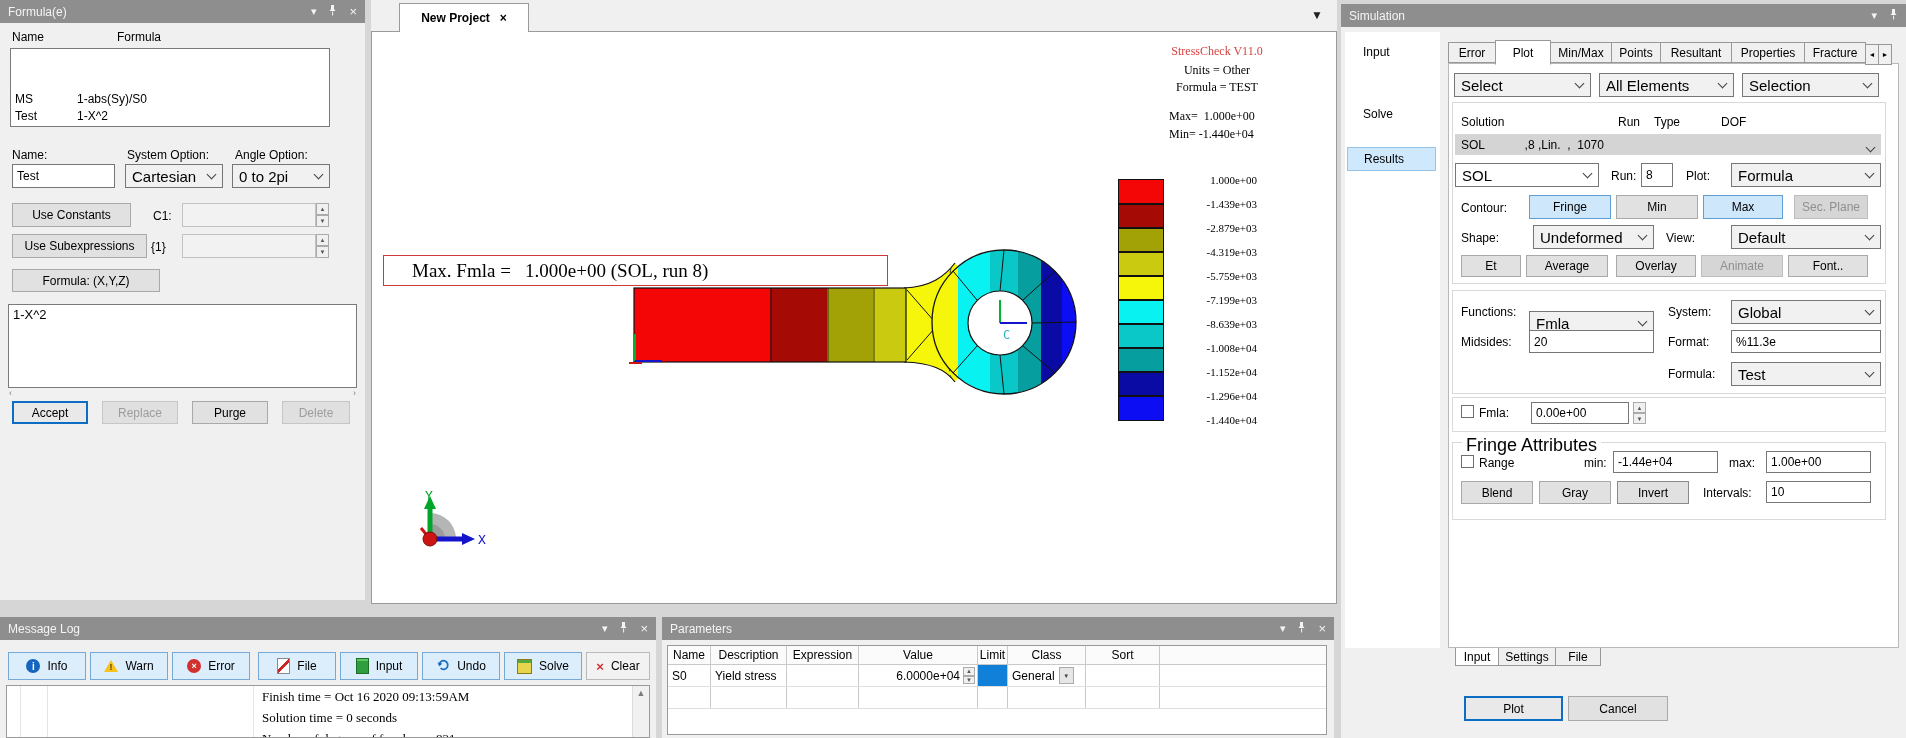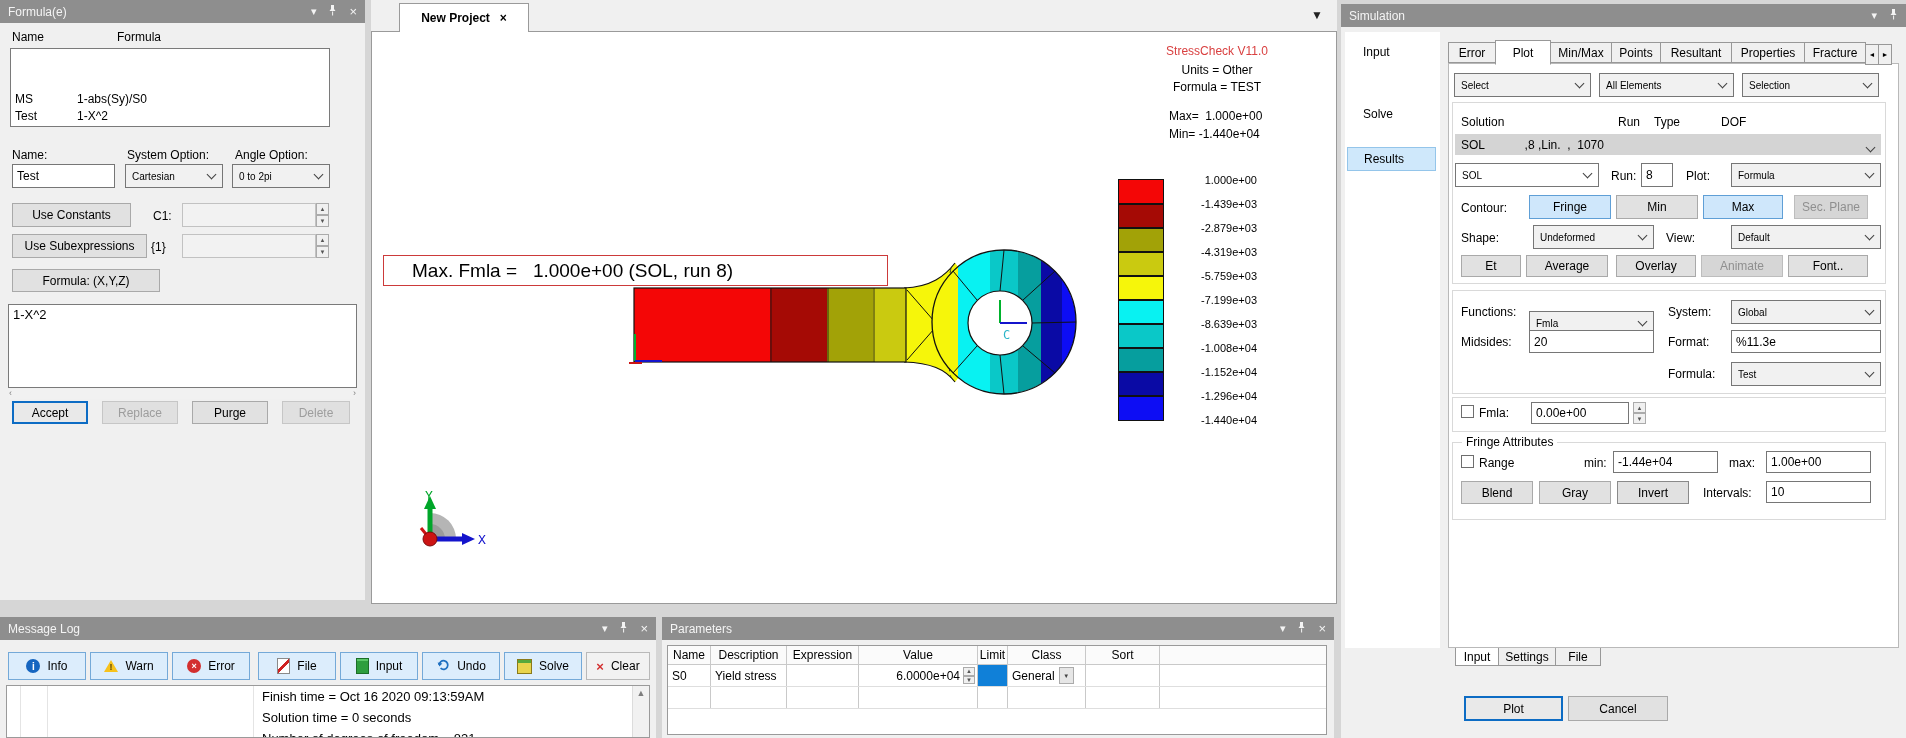--- a/index.html
+++ b/index.html
@@ -3,34 +3,34 @@
 <meta charset="utf-8">
 <style>
   html,body{margin:0;padding:0;background:#d6d6d6;font-family:"Liberation Sans",sans-serif;font-size:12px;color:#000;}
   #app{position:relative;width:1906px;height:738px;overflow:hidden;background:#d6d6d6;}
   .abs{position:absolute;}
   .panel{position:absolute;background:#f0f0f0;}
   .phdr{position:absolute;left:0;top:0;right:0;height:23px;background:#8e8e8e;color:#f4f4f4;display:flex;align-items:center;padding:0 8px;box-sizing:border-box;}
   .phdr .ico{margin-left:12px;font-size:11px;line-height:11px;cursor:default;}
   .phdr .sp{margin-left:auto;display:flex;align-items:center;}
   .lbl{position:absolute;white-space:nowrap;}
-  .mono{font-family:Liberation Sans, sans-serif;}
+  .mono{font-family:Liberation Serif, serif;}
   .pre{white-space:pre;}
   .inp{position:absolute;background:#fff;border:1px solid #767676;display:flex;align-items:center;padding:0 4px;box-sizing:border-box;font-size:12px;}
   .inp.dis{background:#f2f2f2;border-color:#c2c2c2;color:#9a9a9a;}
-  .combo{position:absolute;background:#f1f1f1;border:1px solid #767676;display:flex;align-items:center;padding:0 18px 0 6px;box-sizing:border-box;font-size:10px;}
+  .combo{position:absolute;background:#f1f1f1;border:1px solid #767676;display:flex;align-items:center;padding:0 18px 0 6px;box-sizing:border-box;font-size:15px;}
   .cv{position:absolute;right:7px;top:50%;width:6px;height:6px;margin-top:-5px;border-right:1.4px solid #404040;border-bottom:1.4px solid #404040;transform:rotate(45deg);}
   .b{position:absolute;background:#e1e1e1;border:1px solid #a9a9a9;display:flex;align-items:center;justify-content:center;font-size:12px;box-sizing:border-box;cursor:default;}
   .b.hl{background:#cfe7fb;border-color:#5f9fd6;}
   .b.dflt{border:2px solid #0d6cc4;background:#e9e9e9;}
   .b.dis{background:#d6d6d6;color:#8f8f8f;border-color:#bdbdbd;}
   .b.dis2{background:#e0e0e0;color:#9d9d9d;border-color:#c6c6c6;}
   .ck{position:absolute;width:13px;height:13px;background:#fff;border:1px solid #6e6e6e;box-sizing:border-box;}
   .gb{position:absolute;border:1px solid #d9d9d9;}
-  .gb-lab{position:absolute;top:-8px;left:9px;background:#fff;padding:0 4px;font-size:12px;white-space:nowrap;}
+  .gb-lab{position:absolute;top:-8px;left:9px;background:#fff;padding:0 4px;font-size:18px;white-space:nowrap;}
   .spin{position:absolute;width:13px;display:flex;flex-direction:column;box-sizing:border-box;}
   .spin div{flex:1;background:#f0f0f0;border:1px solid #ababab;display:flex;align-items:center;justify-content:center;font-size:6px;color:#555;line-height:6px;}
   .stab{display:inline-flex;align-items:center;justify-content:center;height:21px;background:#f0f0f0;border:1px solid #989898;box-sizing:border-box;margin-right:-1px;font-size:12px;position:relative;}
   .stab.act{background:#fff;height:25px;margin-top:-4px;z-index:3;border-bottom:1px solid #fff;}
   .btab{display:inline-flex;align-items:center;justify-content:center;height:18px;background:#efefef;border:1px solid #989898;border-top:none;box-sizing:border-box;margin-right:-1px;font-size:12px;}
   .btab.act{background:#fff;z-index:3;}
   .mlb{position:absolute;height:28px;background:#dcedfc;border:1px solid #74a9d8;display:flex;align-items:center;justify-content:center;gap:7px;box-sizing:border-box;font-size:12px;}
   .vline{position:absolute;width:1px;background:#e4e4e4;}
   .tcell{display:flex;align-items:center;justify-content:center;border-right:1px solid #c9c9c9;box-sizing:border-box;height:100%;overflow:hidden;}
   .scroll{position:absolute;background:#f1f1f1;}

